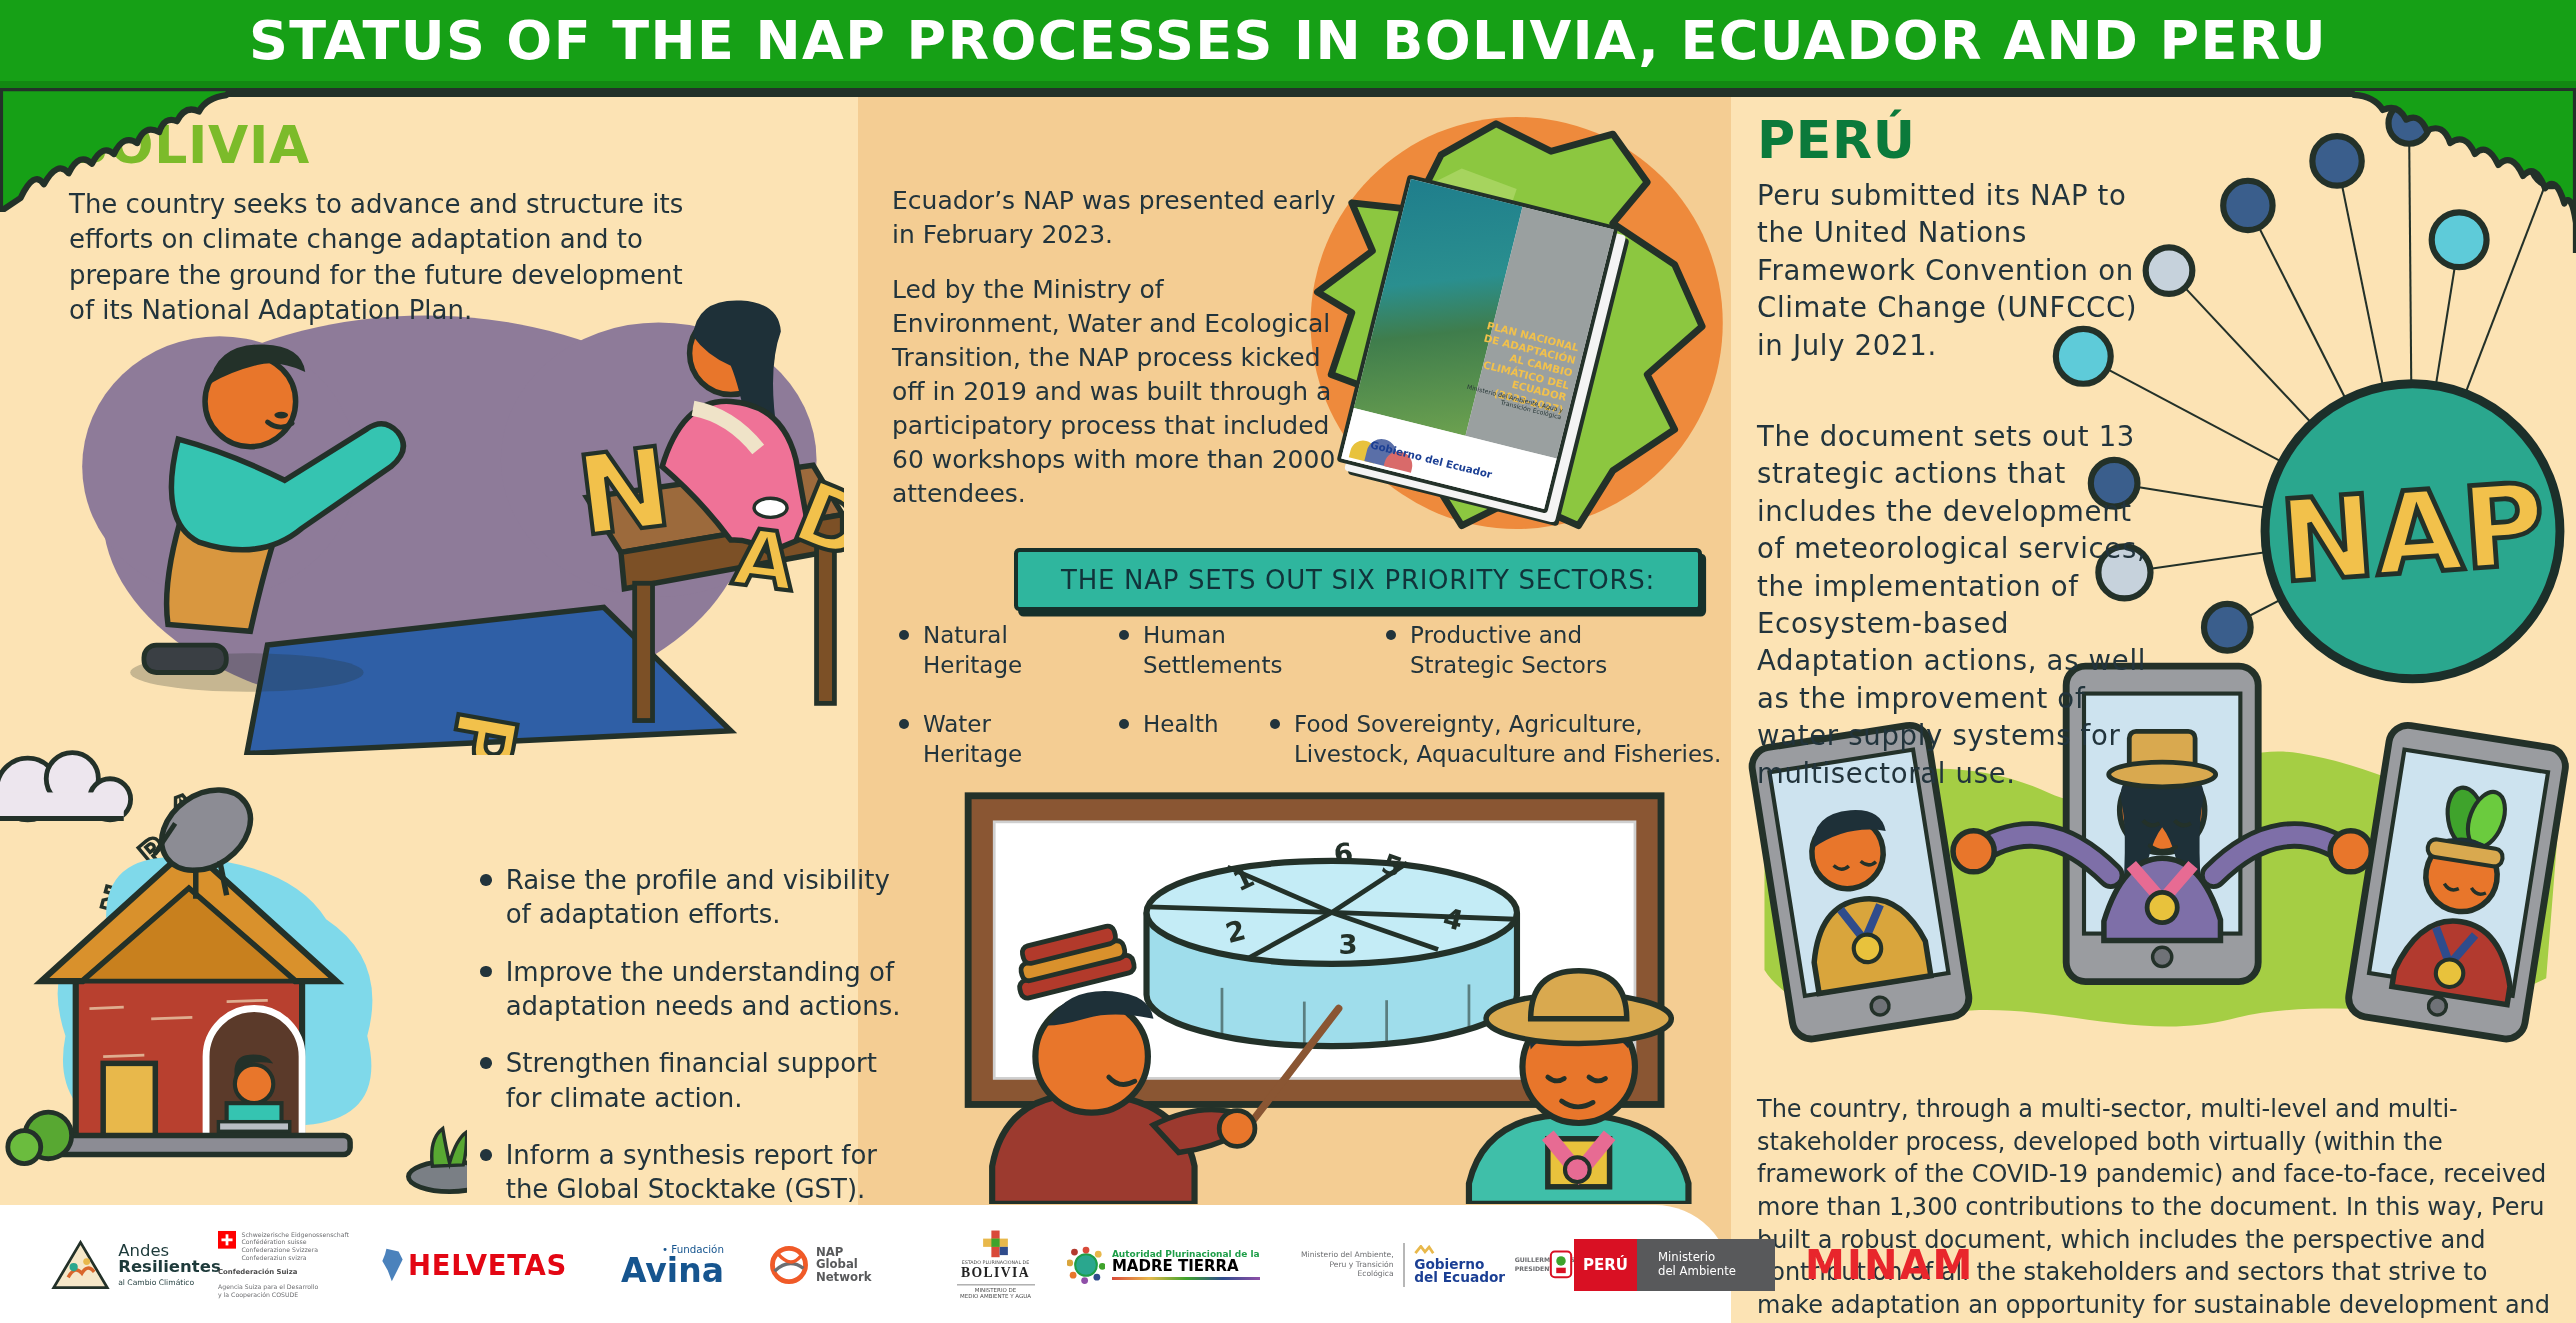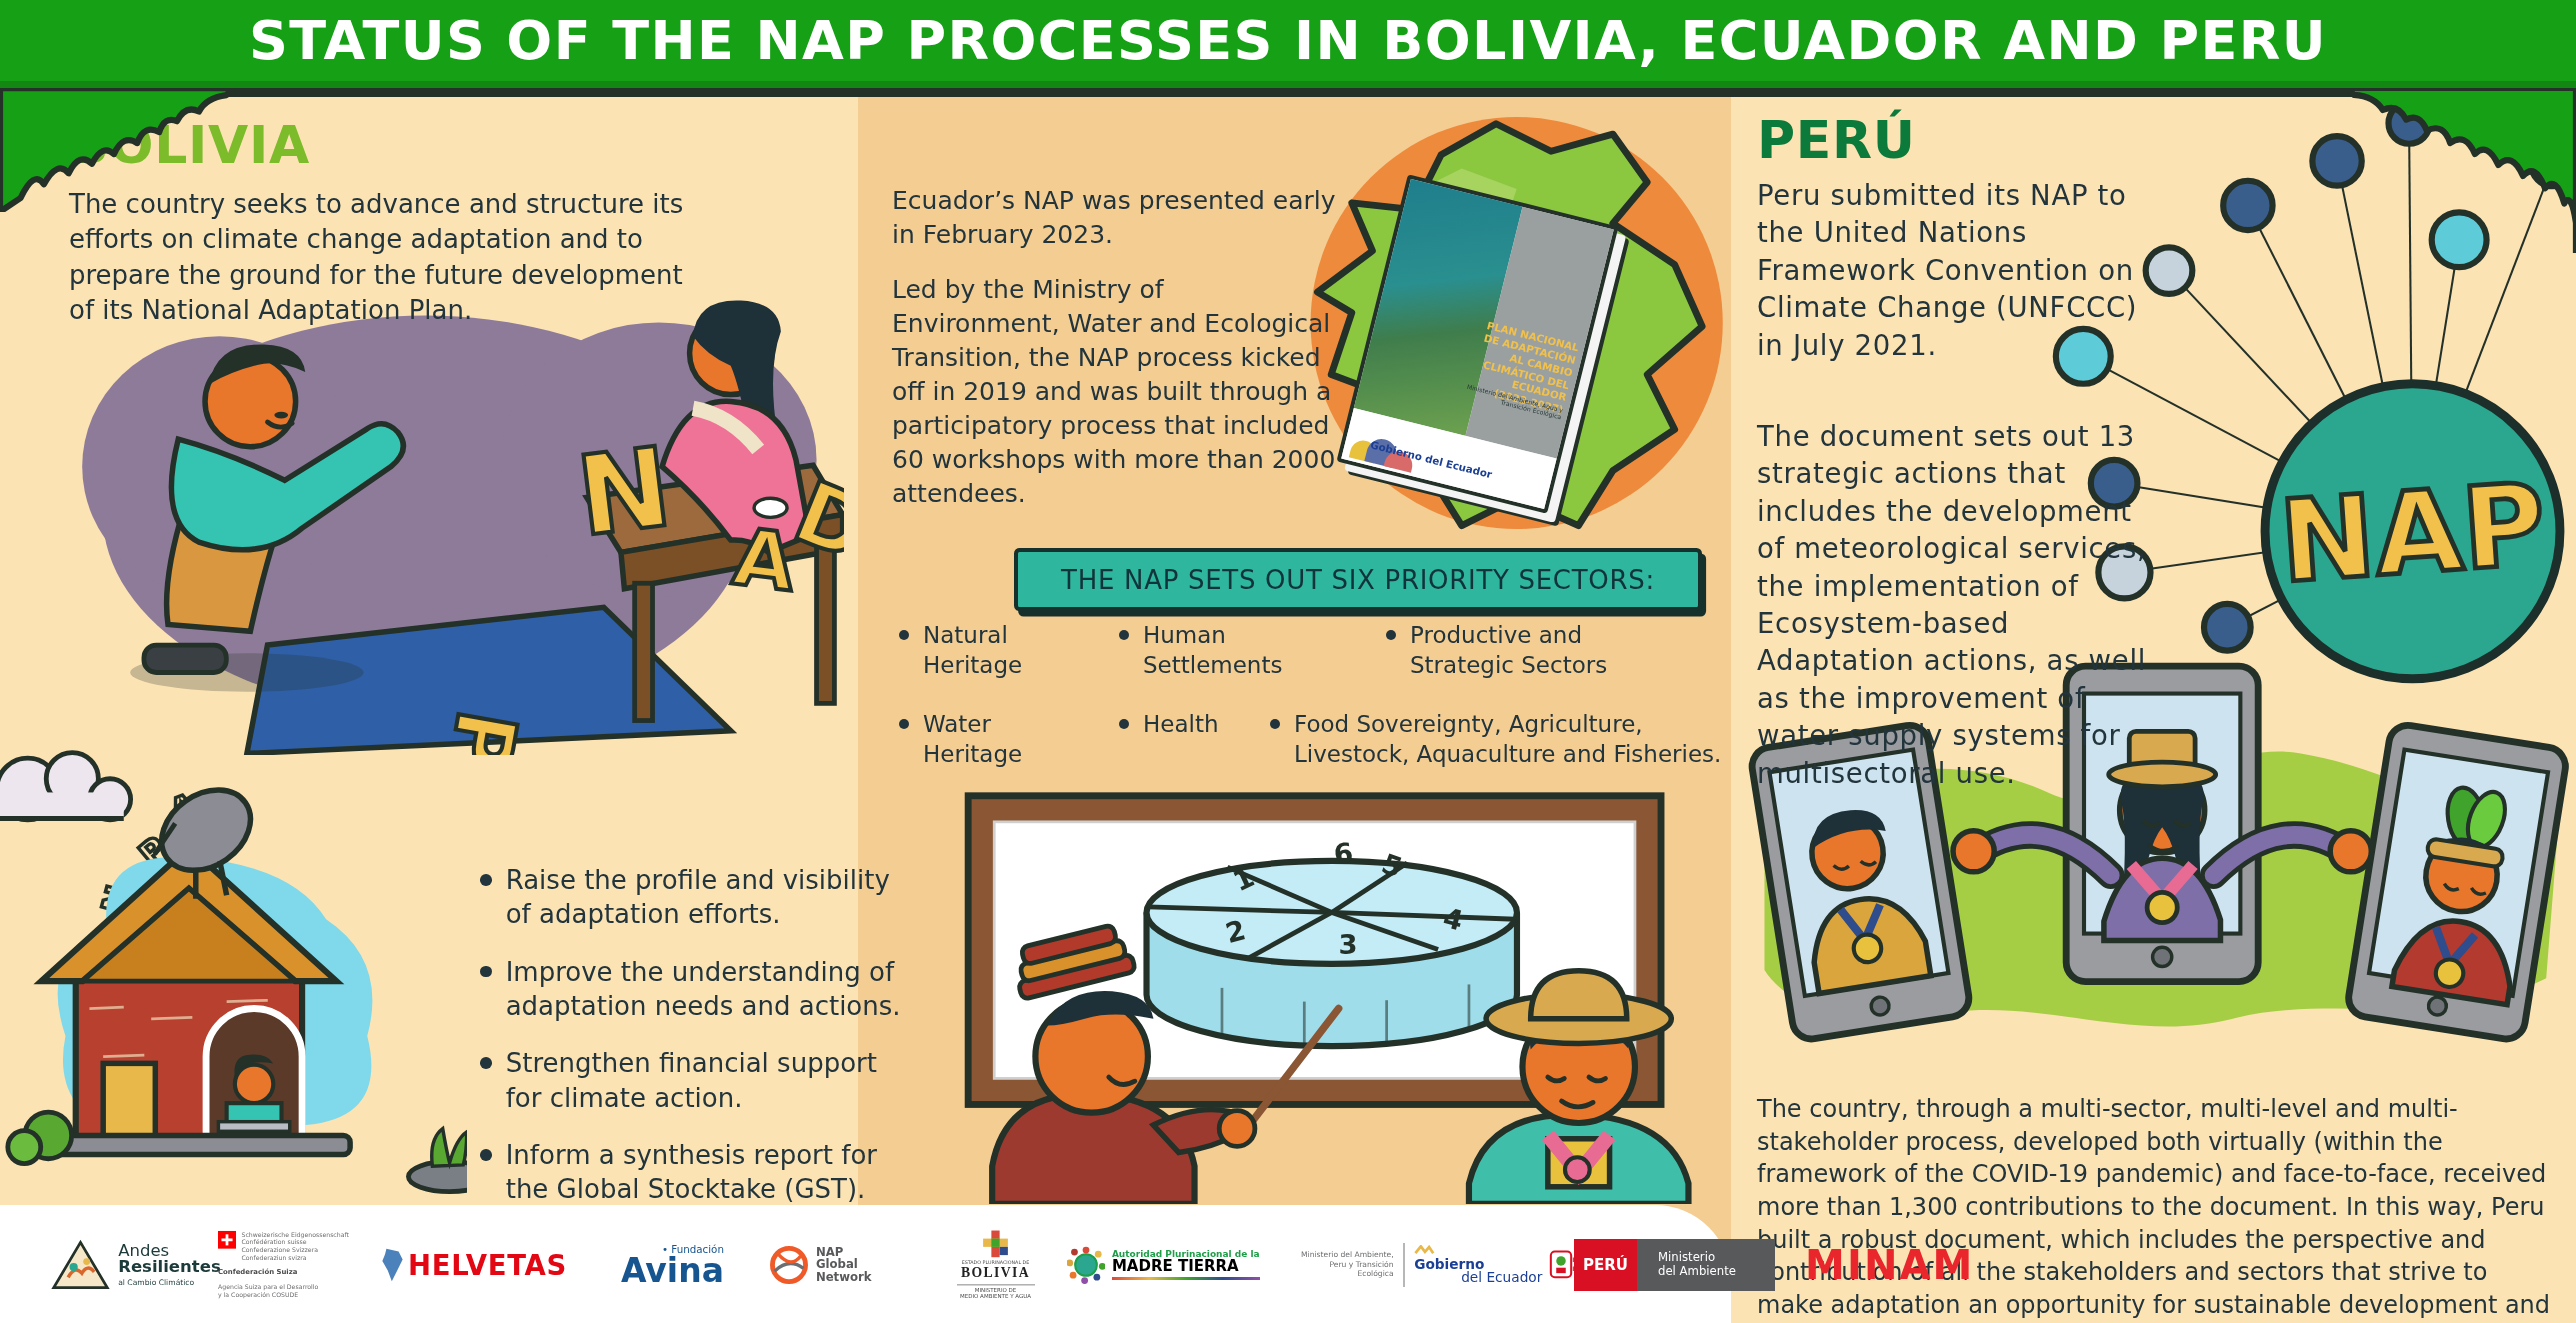--- a/index.html
+++ b/index.html
@@ -467,21 +467,21 @@
         <div>Ministerio del Ambiente,</div>
         <div>Peru y Transición</div>
         <div>Ecológica</div>
       </div>
       <div style="width:1.4px;height:44px;background:#b7b7b7;"></div>
       <div>
         <svg width="20.6" height="9.6" viewBox="0 0 30 14">
           <path d="M2,12 L10,2 L16,10 L22,3 L28,12" fill="none" stroke="#E8B84B" stroke-width="4"></path>
         </svg>
         <div style="font-size:13.7px;font-weight:800;color:#1B3F94;line-height:0.95;">Gobierno</div>
-        <div style="font-size:13.7px;font-weight:400;color:#1B3F94;line-height:0.95;margin-left:47px;">del Ecuador</div>
+        <div style="font-size:13.7px;font-weight:700;color:#1B3F94;line-height:0.95;">del Ecuador</div>
       </div>
       <div style="font-size:6.2px;font-weight:700;color:#6D6E71;line-height:1.3;">
         <div>GUILLERMO LASSO</div>
         <div>PRESIDENTE</div>
       </div>
     </div>
 
     <div class="logo" style="left:1548px;display:flex;align-items:center;">
       <svg width="26" height="38" viewBox="0 0 38 56">
         <rect x="4" y="8" width="30" height="38" rx="6" fill="#fff" stroke="#D91023" stroke-width="3"></rect>

